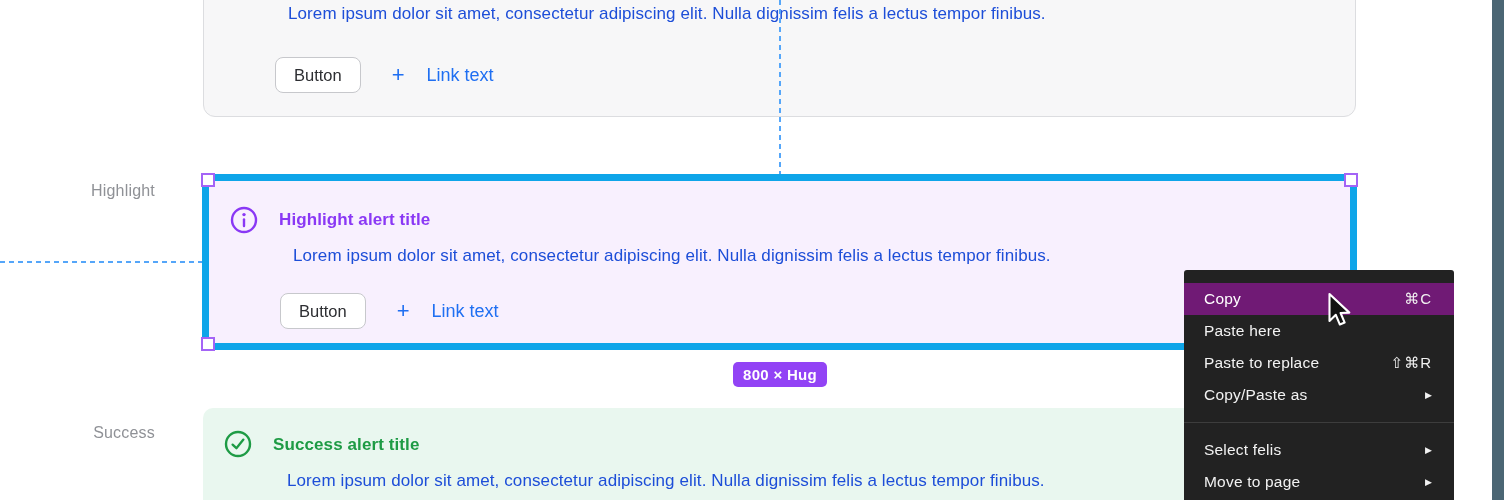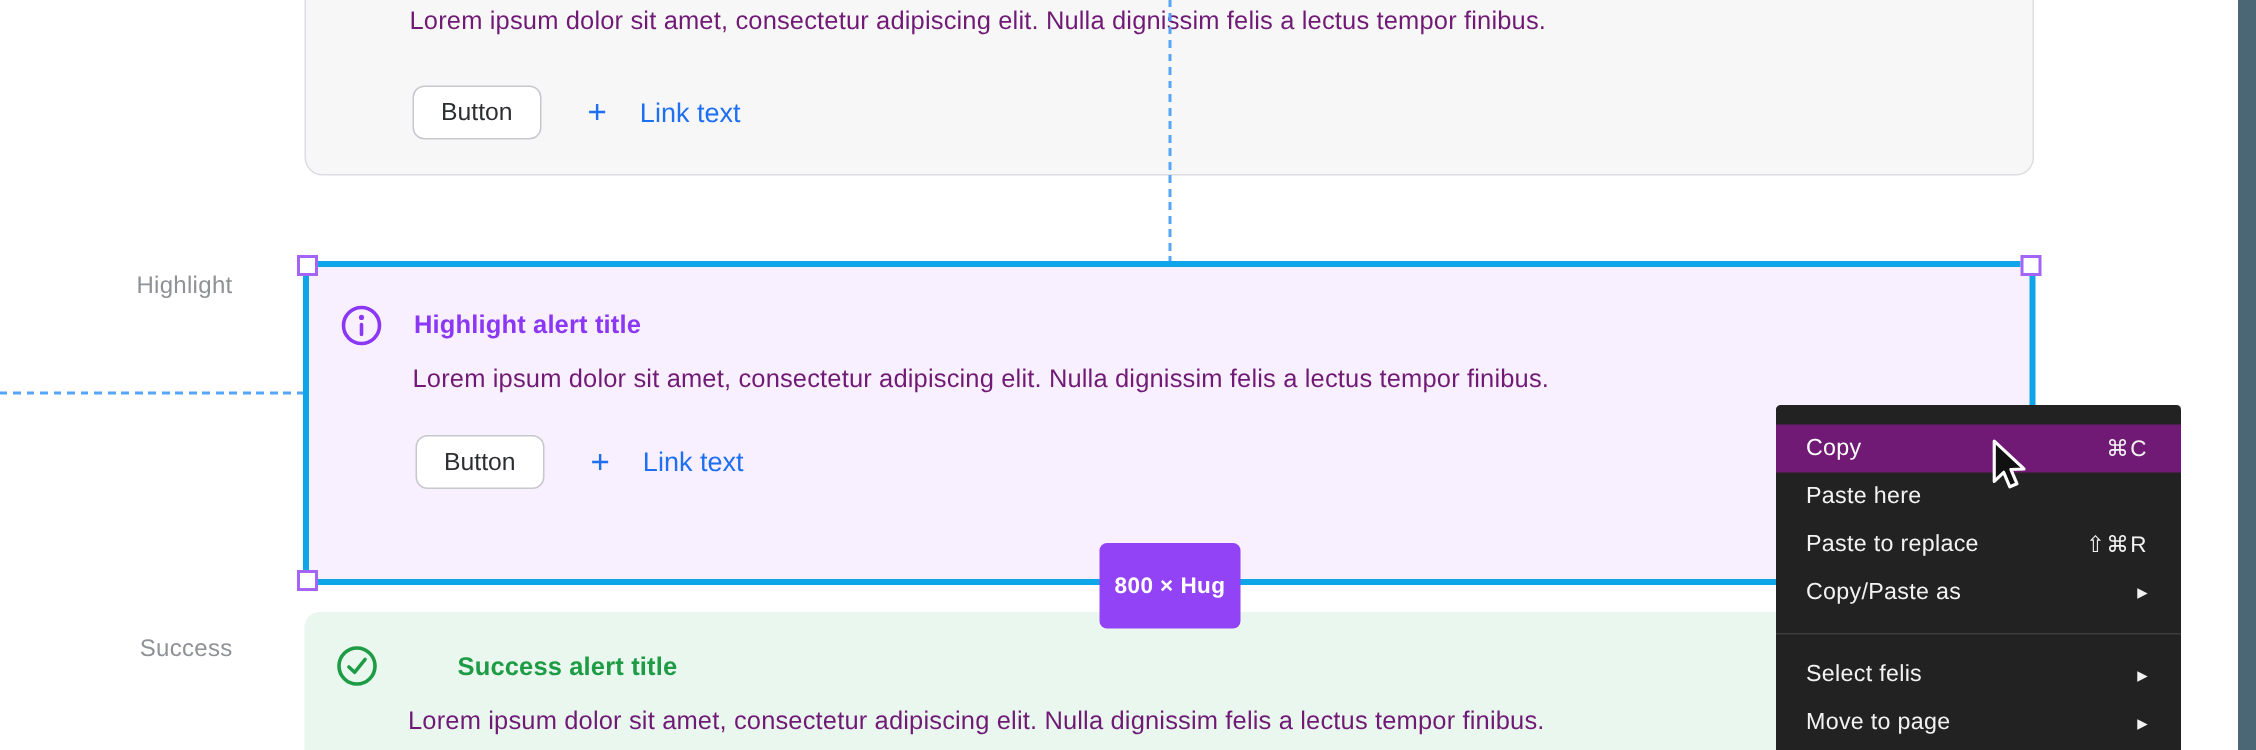--- a/index.html
+++ b/index.html
@@ -9,32 +9,32 @@
     font-family:"Liberation Sans",sans-serif;
     -webkit-font-smoothing:antialiased;
   }
   
   .alert-card{position:absolute;box-sizing:border-box;}
   .card-default{
     left:203px;top:-26px;width:1153px;height:143px;
     background:#f7f7f8;border:1px solid #dcdde0;border-radius:12px;
   }
   .card-highlight{
-    left:202px;top:174px;width:1155px;height:216px;
-    background:#f8f0fe;border:4px solid #0ea5e9;border-radius:2px;
+    left:202px;top:174px;width:1155px;height:176px;
+    background:#f8f0fe;border:7px solid #0ea5e9;border-radius:2px;
     z-index:3;
     padding-left:19px;
   }
   .card-success{
     left:203px;top:408px;width:1153px;height:120px;
     background:#e9f7ef;border-radius:10px;
   }
   .alert-body{
-    position:absolute;left:69px;
-    font-size:17px;color:#701a75;line-height:21px;letter-spacing:.1px;
+    position:absolute;left:84px;
+    font-size:17px;color:#1d4ed8;line-height:21px;letter-spacing:.1px;
     white-space:nowrap;
   }
   .alert-title{
     position:absolute;left:70px;
     font-size:17px;font-weight:700;letter-spacing:.1px;white-space:nowrap;
   }
   .title-purple{color:#8a38f5;}
   .title-green{color:#1e9b45;}
   .alert-icon{position:absolute;left:21px;width:28px;height:28px;}
   .actions{
@@ -71,21 +71,21 @@
   }
   .h-tl{left:-8px;top:-8px;}
   .h-tr{right:-8px;top:-8px;}
   .h-bl{left:-8px;bottom:-8px;}
   .h-br{right:-8px;bottom:-8px;}
   
   .size-badge{
     position:absolute;left:780px;top:362px;transform:translateX(-50%);
     background:#9243f5;color:#ffffff;border-radius:5px;
     font-size:15px;font-weight:600;letter-spacing:.3px;
-    padding:20px 10px;z-index:5;white-space:nowrap;
+    padding:4px 10px;z-index:5;white-space:nowrap;
   }
   
   .menu{
     position:absolute;left:1184px;top:270px;width:270px;height:230px;
     background:#222222;border-radius:3px 3px 0 0;z-index:10;
     padding-top:13px;box-sizing:border-box;
   }
   .menu-row{
     height:32px;display:flex;align-items:center;justify-content:space-between;
     padding:0 22px 0 20px;color:#f2f2f2;font-size:15.5px;letter-spacing:.2px;
@@ -151,21 +151,21 @@
 
   <div class="section-label" style="top:424px;">Success</div>
 
   <div class="alert-card card-success">
     <div class="alert-icon" style="top:22px;">
       <svg width="28" height="28" viewBox="0 0 28 28">
         <circle cx="14" cy="14" r="12" fill="none" stroke="#1e9b45" stroke-width="2.4"></circle>
         <path d="M8.6 14.6 L12.4 18.2 L19.4 9.6" fill="none" stroke="#1e9b45" stroke-width="2.3" stroke-linecap="round" stroke-linejoin="round"></path>
       </svg>
     </div>
-    <div class="alert-title title-green" style="top:27px;margin-left:32px;">Success alert title</div>
+    <div class="alert-title title-green" style="top:27px;">Success alert title</div>
     <div class="alert-body" style="top:62px;">Lorem ipsum dolor sit amet, consectetur adipiscing elit. Nulla dignissim felis a lectus tempor finibus.</div>
   </div>
 
   <div class="menu">
     <div class="menu-row highlighted">
       <span>Copy</span>
       <span class="menu-shortcut">⌘C</span>
     </div>
     <div class="menu-row">
       <span>Paste here</span>

